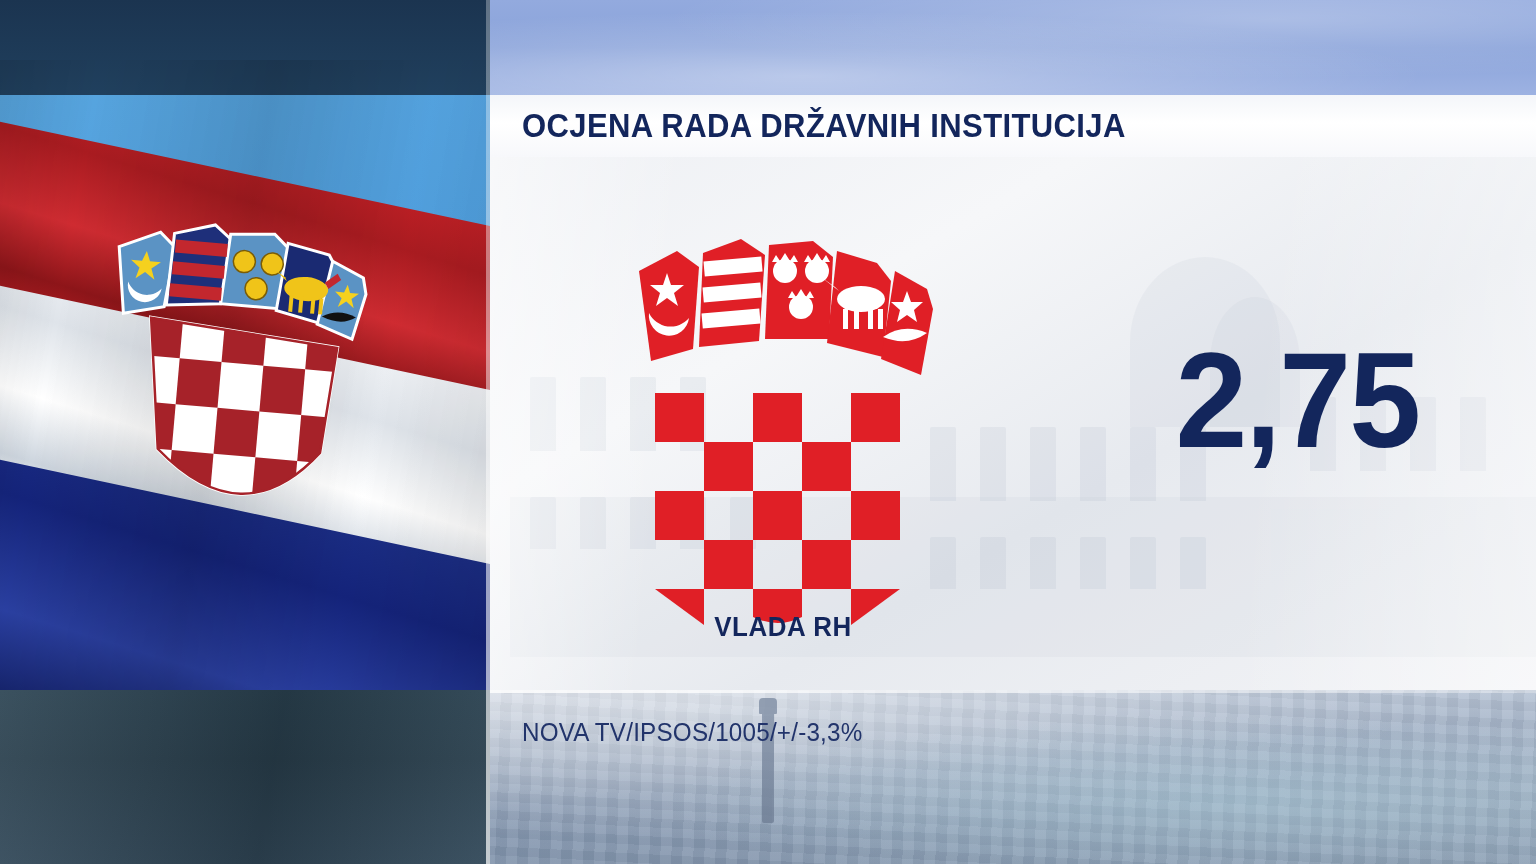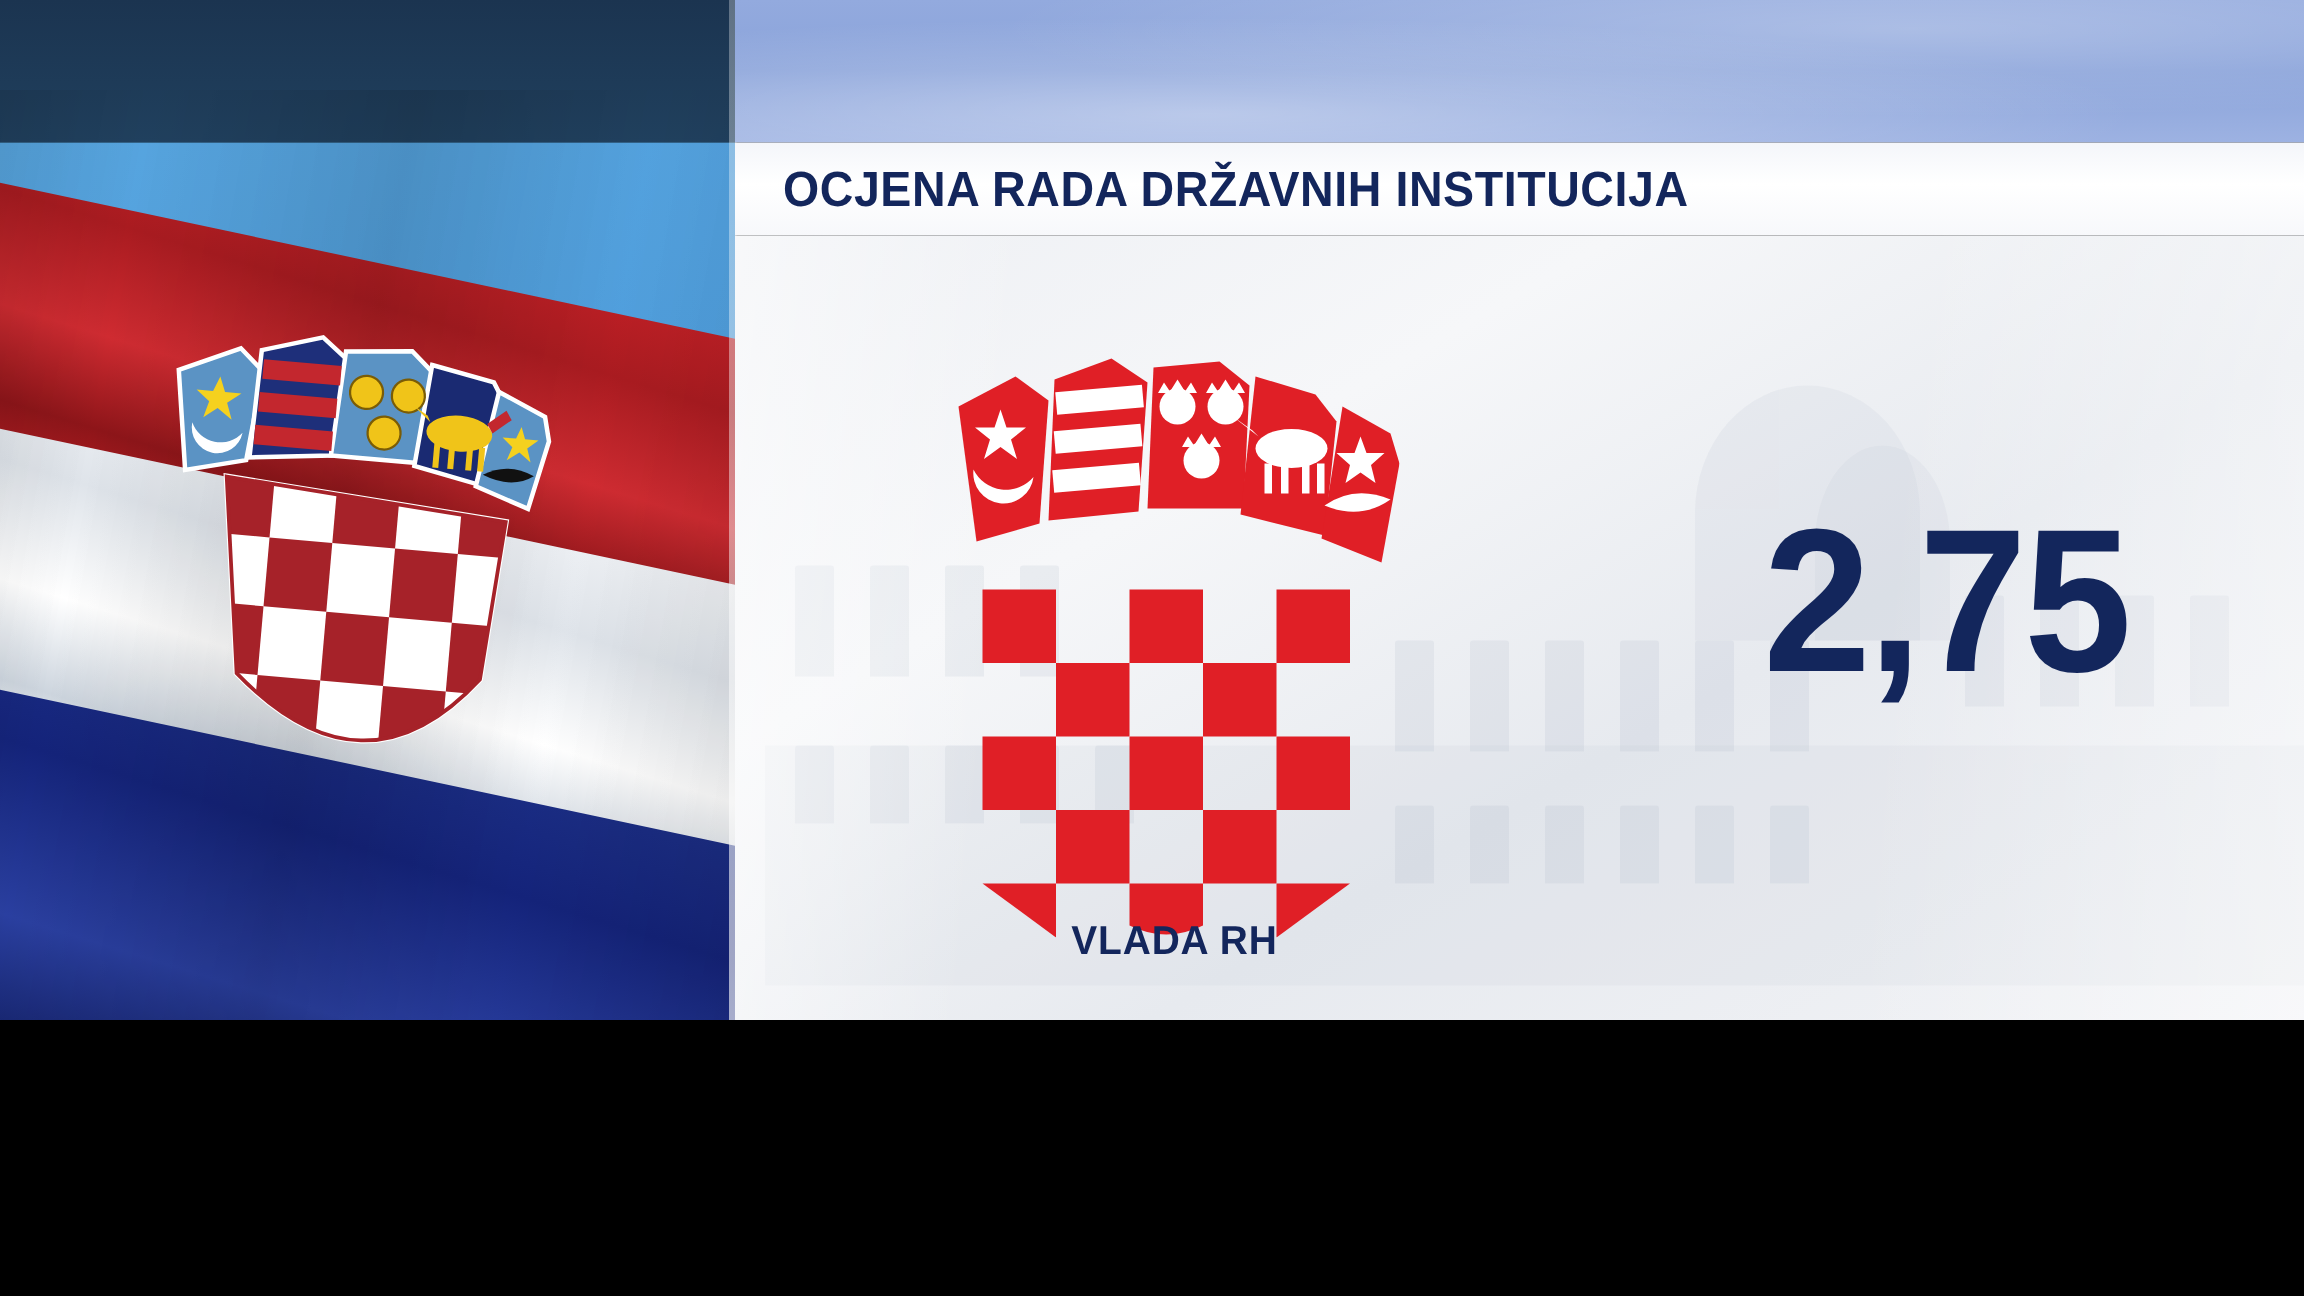--- a/index.html
+++ b/index.html
@@ -1,17 +1,17 @@
 <!DOCTYPE html>
 <html><head>
 <meta charset="utf-8">
 <style>
   html,body{margin:0;padding:0;background:#000;}
   body{width:1536px;height:864px;overflow:hidden;font-family:"Liberation Sans",sans-serif;}
-  #stage{position:relative;width:1536px;height:680px;overflow:hidden;}
+  #stage{position:relative;width:1536px;height:864px;overflow:hidden;}
 
   
   .left-panel{position:absolute;left:0;top:0;width:490px;height:864px;overflow:hidden;}
   .lp-topband{position:absolute;left:0;top:0;width:490px;height:95px;
     background:linear-gradient(180deg,#1d3category 0%,#1e3a55 100%);
     background:linear-gradient(180deg,#1b3450 0%,#20405e 100%);}
   .lp-sky{position:absolute;left:0;top:95px;width:490px;height:600px;
     background:linear-gradient(160deg,#57a5df 0%,#4e9ddc 45%,#6bb3e6 100%);}
   
   .flag-wrap{position:absolute;left:-60px;top:60px;width:620px;height:650px;overflow:hidden;}
@@ -284,14 +284,21 @@
           <path d="M120 364 L169 364 L169 392 Q144.5 404 120 392 Z"></path>
           <path d="M218 364 L267 364 L218 400 Z"></path>
         </g>
       </svg>
 
       <div class="coa-label">VLADA RH</div>
 
       <div class="score">2,75</div>
     </div>
 
+    <div class="rp-footer">
+      <div class="cobble"></div>
+      <div class="cobble-glow"></div>
+      <div class="lamp"></div>
+      <div class="footer-line"></div>
+      <div class="source-text">NOVA TV/IPSOS/1005/+/-3,3%</div>
+    </div>
   </div>
 </div>
 
 </body></html>

